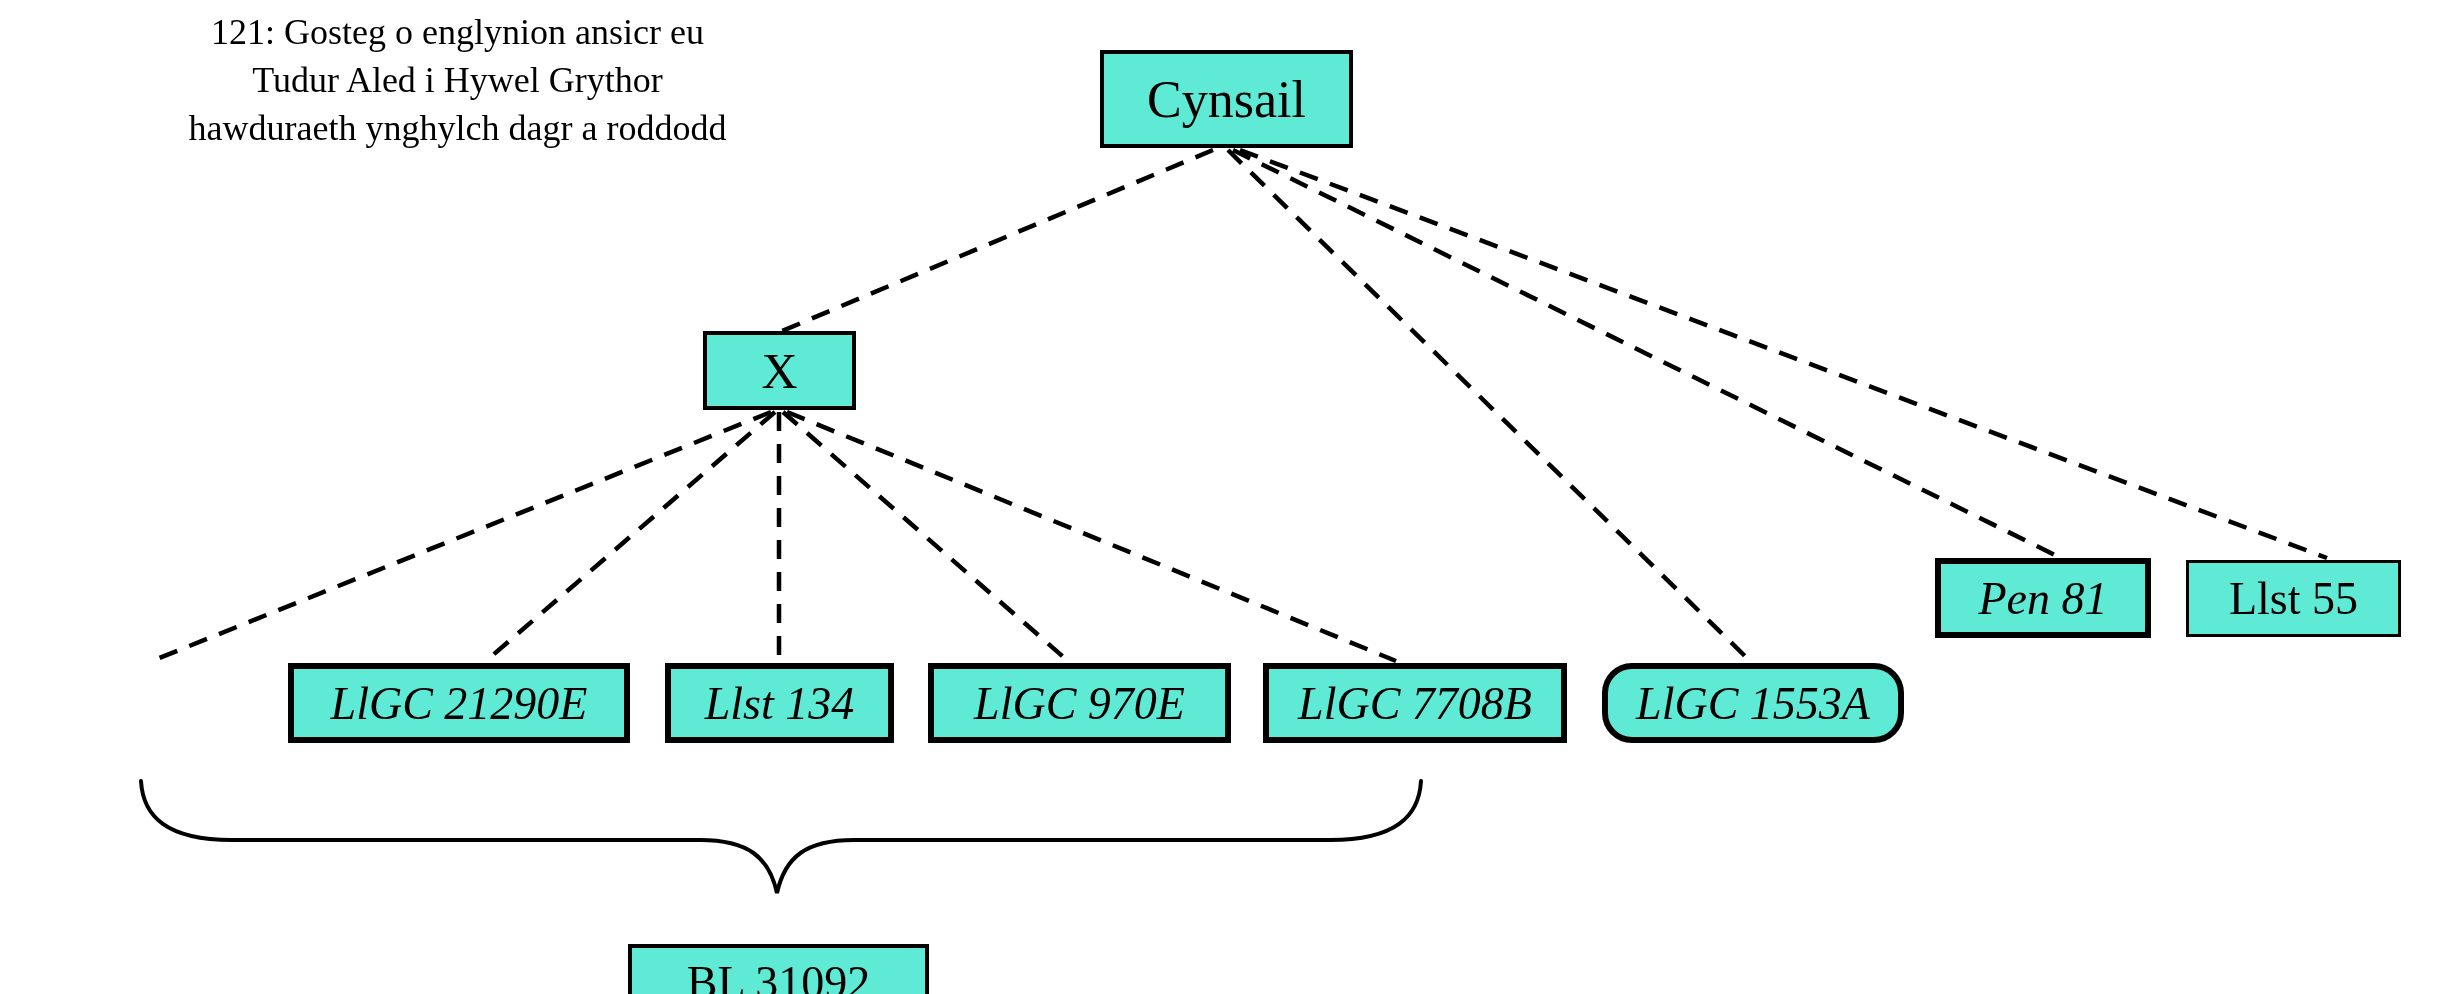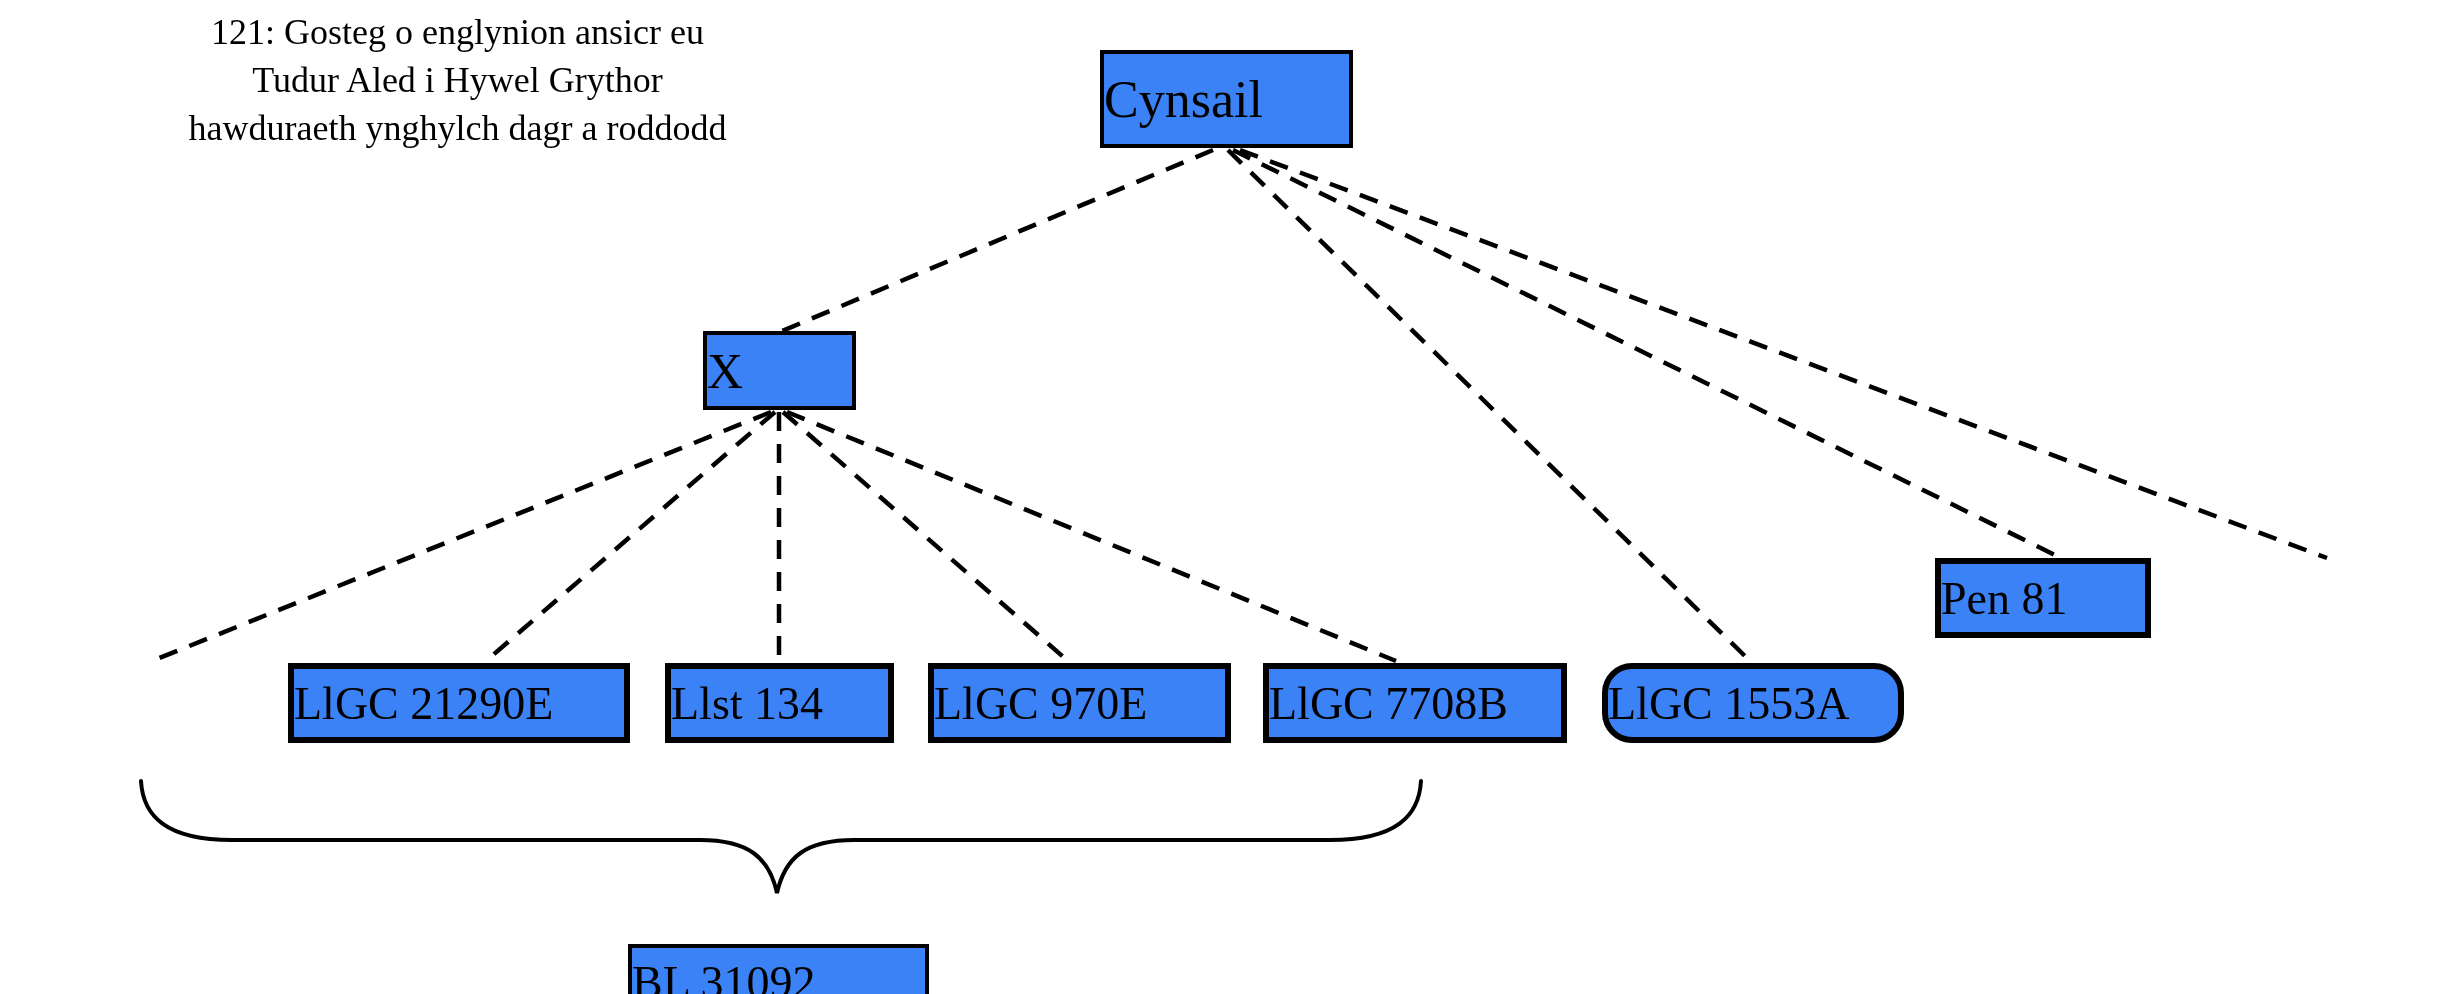--- a/index.html
+++ b/index.html
@@ -42,27 +42,28 @@
     width: 845px;
     text-align: center;
     font-size: 36px;
     line-height: 48px;
     white-space: nowrap;
   }
   .node {
     position: absolute;
     display: flex;
     align-items: center;
-    background: #3b82f6;
+    justify-content: center;
+    background: #5eead4;
     border: 4px solid #000000;
     box-sizing: border-box;
     font-size: 46px;
     white-space: nowrap;
   }
-  .node.thick { border-width: 6px; }
+  .node.thick { border-width: 6px; font-style: italic; }
   .node.thin  { border-width: 3px; }
 
   .node-cynsail   { left: 1100px; top: 50px;  width: 253px; height: 98px; font-size: 52px; }
   .node-x         { left: 703px;  top: 331px; width: 153px; height: 79px; font-size: 50px; }
   .node-c544      { left: 25px;   top: 663px; width: 232px; height: 80px; }
   .node-llgc21290e{ left: 288px;  top: 663px; width: 342px; height: 80px; }
   .node-llst134   { left: 665px;  top: 663px; width: 229px; height: 80px; }
   .node-llgc970e  { left: 928px;  top: 663px; width: 303px; height: 80px; }
   .node-llgc6511b { left: 1263px; top: 663px; width: 304px; height: 80px; }
   .node-llgc1553a { left: 1602px; top: 663px; width: 302px; height: 80px; border-radius: 30px; }
@@ -129,18 +130,21 @@
   </div>
 
   <div class="node thick node-llgc1553a">
     <span>LlGC 1553A</span>
   </div>
 
   <div class="node thick node-pen81">
     <span>Pen 81</span>
   </div>
 
+  <div class="node thin node-llst55">
+    <span>Llst 55</span>
+  </div>
 
   <div class="node node-bl31092">
     <span>BL 31092</span>
   </div>
 
 </div>
 
 </body></html>

